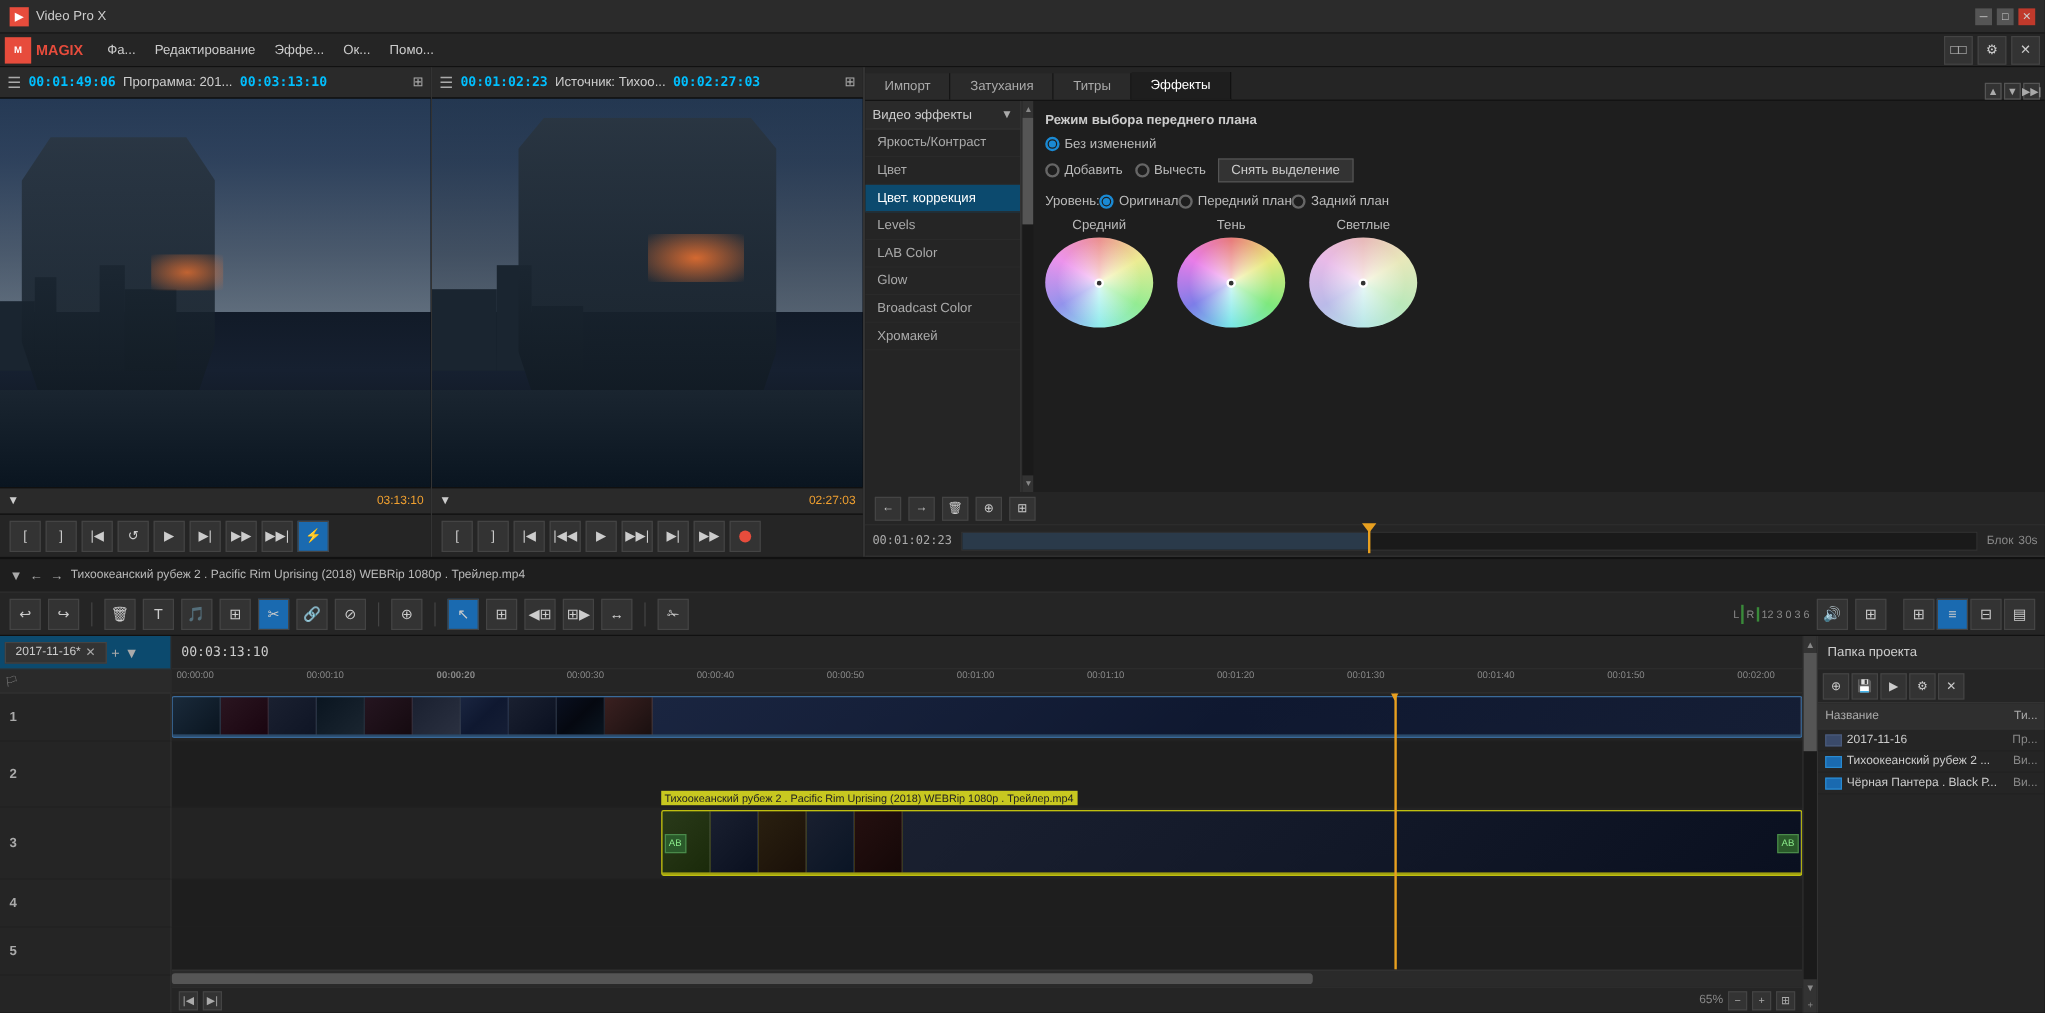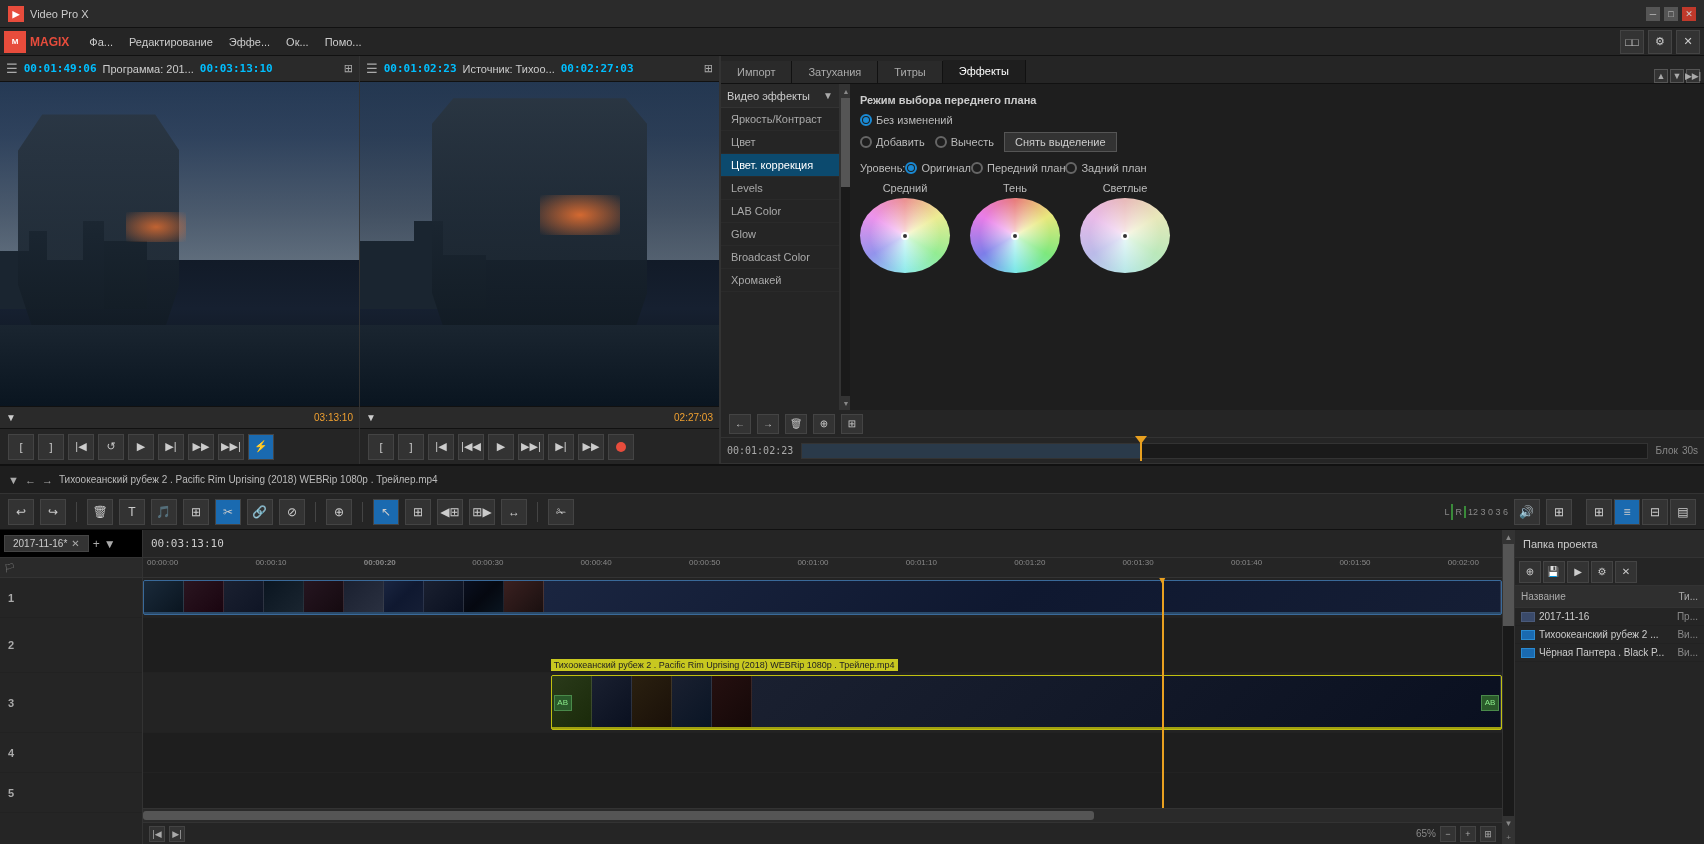--- a/index.html
+++ b/index.html
@@ -148,21 +148,21 @@
     }
 
     
     .effects-body {
       display: flex;
       flex: 1;
       overflow: hidden;
     }
 
     .effects-list {
-      width: 119px;
+      width: 130px;
       background: #252525;
       border-right: 1px solid #333;
       overflow-y: auto;
     }
     .effects-list-header {
       height: 24px;
       background: #2a2a2a;
       display: flex; align-items: center;
       padding: 0 6px;
       border-bottom: 1px solid #333;
@@ -829,21 +829,21 @@
       <div class="edit-btn active" style="background:#1a6ab0;">≡</div>
       <div class="edit-btn">⊟</div>
       <div class="edit-btn">▤</div>
     </div>
   </div>
 
   <div id="timeline-section" style="display:flex;flex:1;overflow:hidden;position:relative;">
 
     <div id="track-labels">
 
-      <div style="height:28px;background:#000000;border-bottom:1px solid #333;display:flex;align-items:center;padding:0 4px;gap:4px;">
+      <div style="height:28px;background:#0c4a6e;border-bottom:1px solid #333;display:flex;align-items:center;padding:0 4px;gap:4px;">
         <div style="background:#333;border:1px solid #444;padding:2px 8px;font-size:10px;color:#ccc;cursor:pointer;display:flex;align-items:center;gap:4px;">
           <span>2017-11-16*</span>
           <span style="color:#aaa;">✕</span>
         </div>
         <div style="cursor:pointer;color:#aaa;font-size:12px;">+</div>
         <div style="cursor:pointer;color:#aaa;font-size:12px;">▼</div>
       </div>
       <div style="height:20px;background:#2a2a2a;border-bottom:1px solid #333;display:flex;align-items:center;padding:0 4px;">
         <span style="color:#888;font-size:9px;">🏳</span>
       </div>

